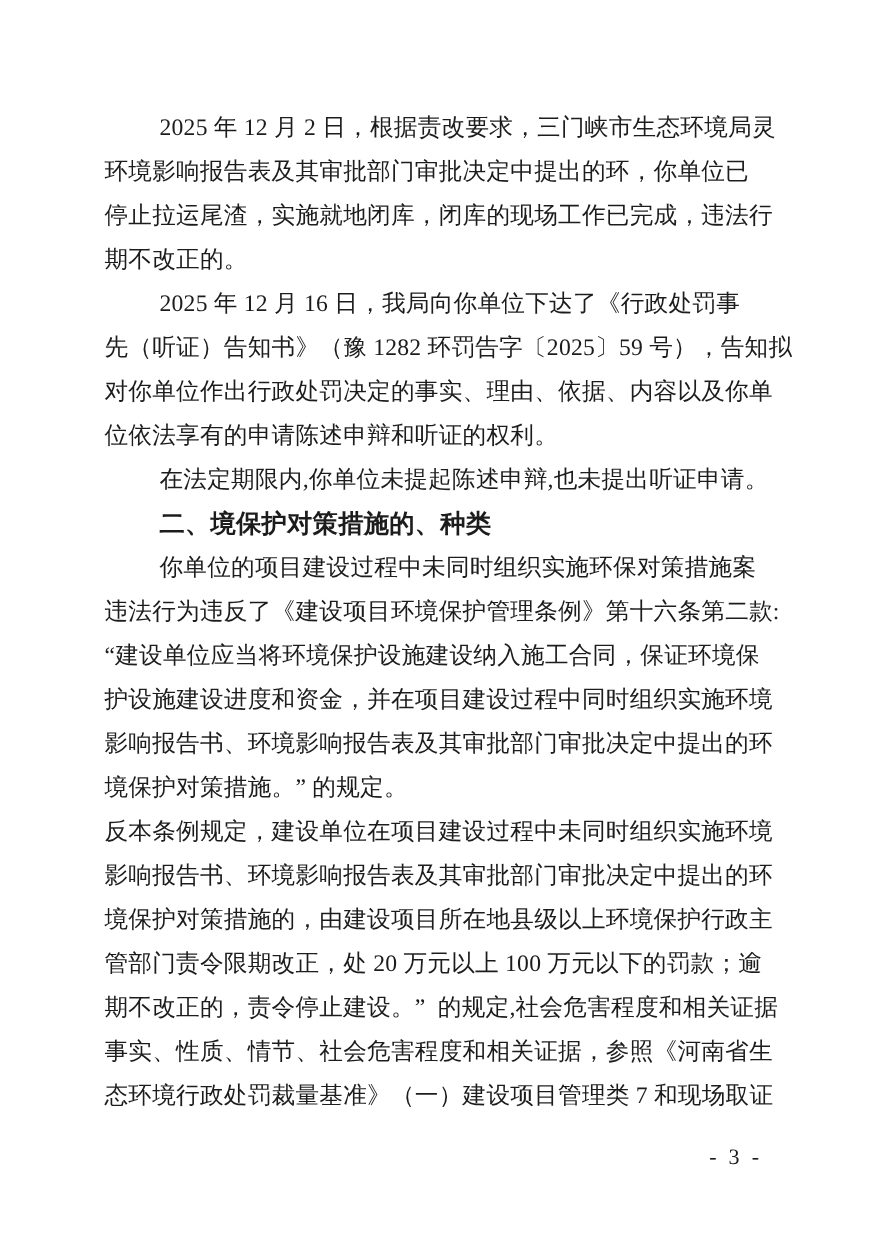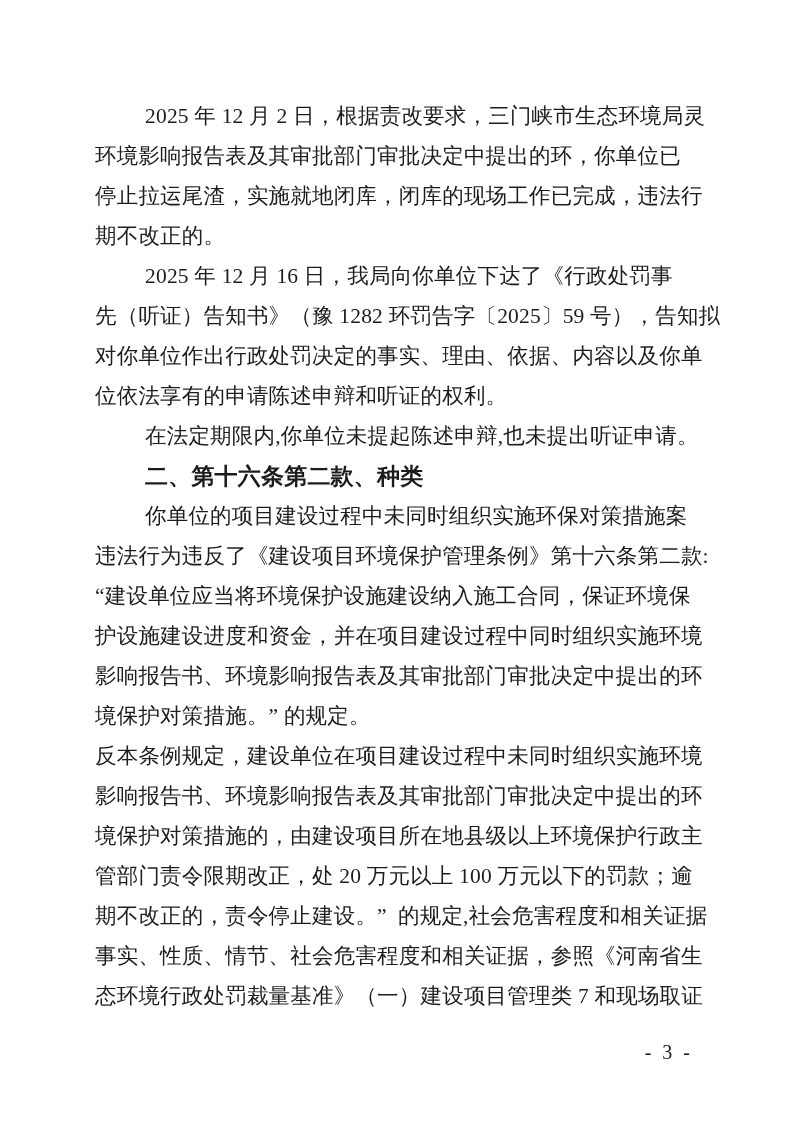--- a/index.html
+++ b/index.html
@@ -53,21 +53,21 @@
   <div class="content" id="doc-body">
       <div class="line indent"><span class="">2025 年 12 月 2 日，根据责改要求，三门峡市生态环境局灵</span></div>
       <div class="line"><span class="">环境影响报告表及其审批部门审批决定中提出的环，你单位已</span></div>
       <div class="line"><span class="">停止拉运尾渣，实施就地闭库，闭库的现场工作已完成，违法行</span></div>
       <div class="line"><span class="">期不改正的。</span></div>
       <div class="line indent"><span class="">2025 年 12 月 16 日，我局向你单位下达了《行政处罚事</span></div>
       <div class="line"><span class="">先（听证）告知书》（豫 1282 环罚告字〔2025〕59 号），告知拟</span></div>
       <div class="line"><span class="">对你单位作出行政处罚决定的事实、理由、依据、内容以及你单</span></div>
       <div class="line"><span class="">位依法享有的申请陈述申辩和听证的权利。</span></div>
       <div class="line indent"><span class="">在法定期限内,你单位未提起陈述申辩,也未提出听证申请。</span></div>
-      <div class="line indent heading"><span class="">二、第十六条第二款、种类</span></div>
+      <div class="line indent heading"><span class="">二、境保护对策措施的、种类</span></div>
       <div class="line indent"><span class="">你单位的项目建设过程中未同时组织实施环保对策措施案</span></div>
       <div class="line"><span class="">违法行为</span><span class="u">违反了《建设项目环境保护管理条例》第十六条第二款:</span></div>
       <div class="line"><span class="u">“建设单位应当将环境保护设施建设纳入施工合同，保证环境保</span></div>
       <div class="line"><span class="u">护设施建设进度和资金，并在项目建设过程中同时组织实施环境</span></div>
       <div class="line"><span class="u">影响报告书、环境影响报告表及其审批部门审批决定中提出的环</span></div>
       <div class="line"><span class="u">境保护对策措施。” 的规定。&nbsp;</span></div>
       <div class="line"><span class="u">反本条例规定，建设单位在项目建设过程中未同时组织实施环境</span></div>
       <div class="line"><span class="u">影响报告书、环境影响报告表及其审批部门审批决定中提出的环</span></div>
       <div class="line"><span class="u">境保护对策措施的，由建设项目所在地县级以上环境保护行政主</span></div>
       <div class="line"><span class="u">管部门责令限期改正，处 20 万元以上 100 万元以下的罚款；逾</span></div>

